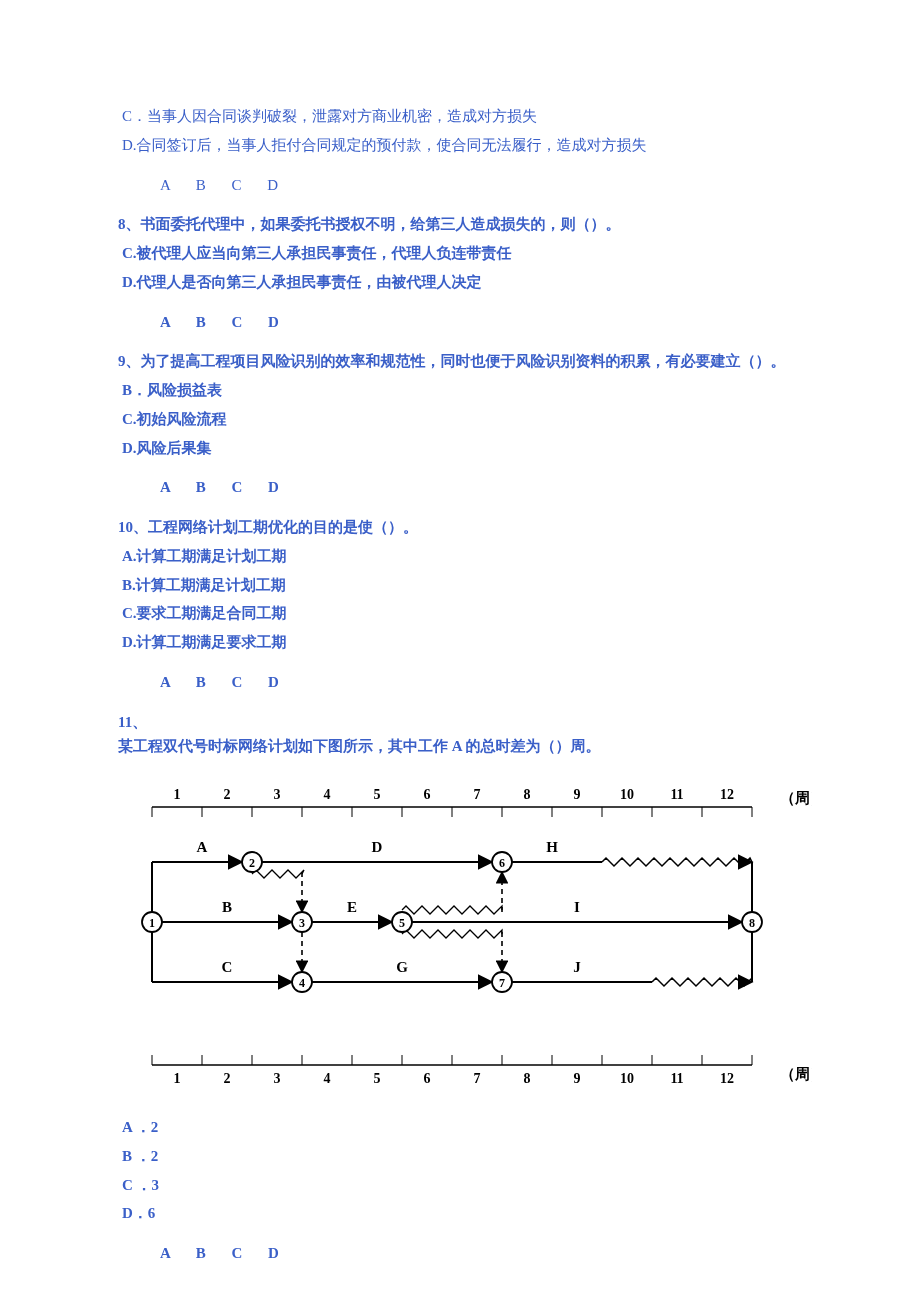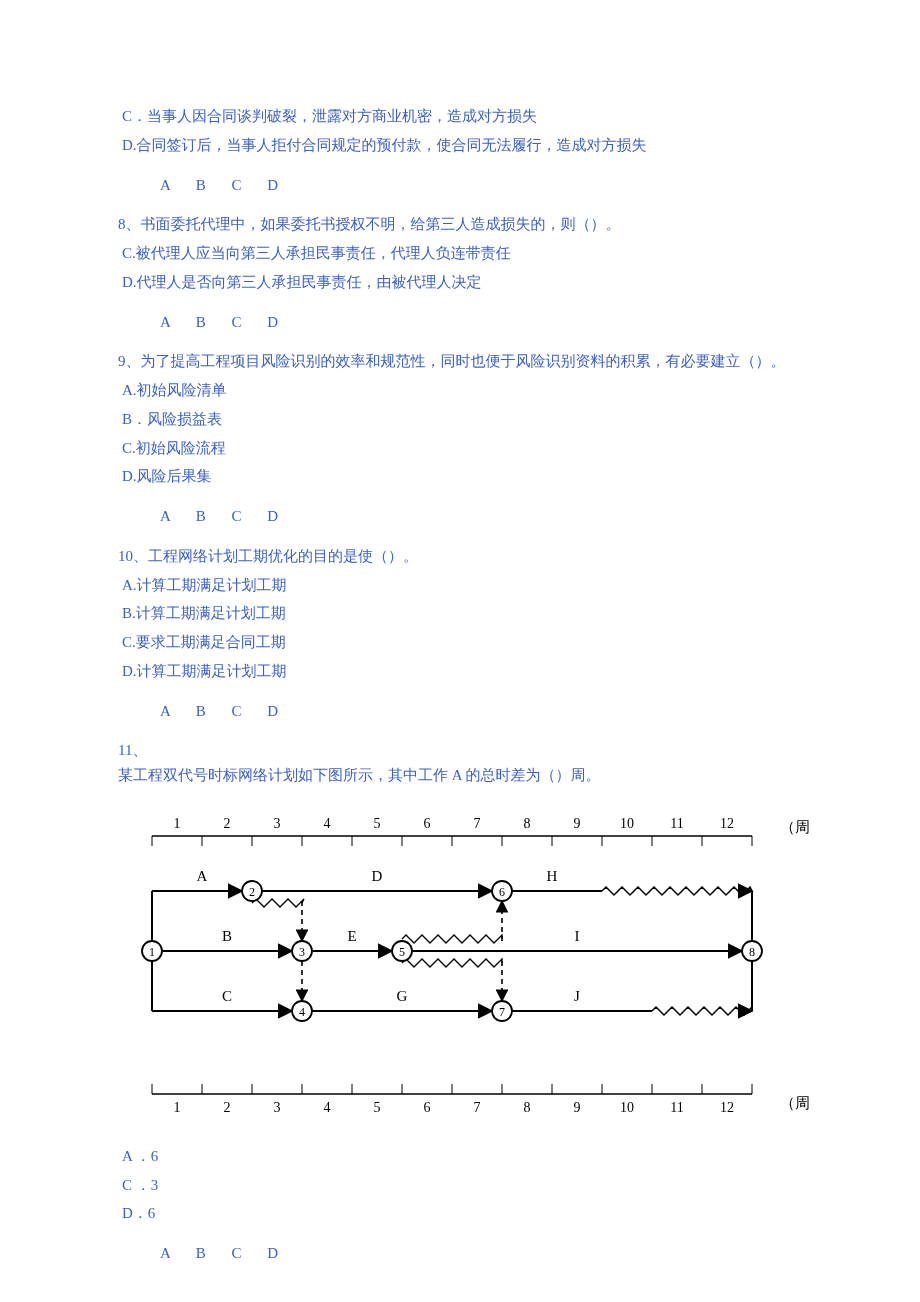--- a/index.html
+++ b/index.html
@@ -20,20 +20,21 @@
   .opt-line {
     margin: 4px;
   }
   .answer-row {
     padding-left: 42px;
     letter-spacing: 2px;
     word-spacing: 18px;
   }
   .q-block {
     margin-top: 10px;
+    font-weight: bold;
   }
   .stem { margin: 0; }
   svg.diagram {
     display: block;
     margin: 18px 0 8px -6px;
   }
   .break { height: 6px; }
 </style>
 </head>
 <body>
@@ -46,33 +47,32 @@
 
   <div class="q-block">
     <p class="stem">8、书面委托代理中，如果委托书授权不明，给第三人造成损失的，则（）。</p>
     <p class="opt-line">C.被代理人应当向第三人承担民事责任，代理人负连带责任</p>
     <p class="opt-line">D.代理人是否向第三人承担民事责任，由被代理人决定</p>
     <p class="answer-row">A B C D</p>
   </div>
 
   <div class="q-block">
     <p class="stem">9、为了提高工程项目风险识别的效率和规范性，同时也便于风险识别资料的积累，有必要建立（）。</p>
-    <p class="opt-line">A.初始风险清单</p>
     <p class="opt-line">B．风险损益表</p>
     <p class="opt-line">C.初始风险流程</p>
     <p class="opt-line">D.风险后果集</p>
     <p class="answer-row">A B C D</p>
   </div>
 
   <div class="q-block">
     <p class="stem">10、工程网络计划工期优化的目的是使（）。</p>
     <p class="opt-line">A.计算工期满足计划工期</p>
     <p class="opt-line">B.计算工期满足计划工期</p>
     <p class="opt-line">C.要求工期满足合同工期</p>
-    <p class="opt-line">D.计算工期满足计划工期</p>
+    <p class="opt-line">D.计算工期满足要求工期</p>
     <p class="answer-row">A B C D</p>
   </div>
 
   <div class="q-block">
     <p class="stem">11、</p>
     <p class="stem">某工程双代号时标网络计划如下图所示，其中工作 A 的总时差为（）周。</p>
 
     <svg class="diagram" width="700" height="320" viewBox="0 0 700 320" id="net-svg">
       <defs>
         <marker id="arr" viewBox="0 0 10 10" refX="9" refY="5" markerWidth="8" markerHeight="8" orient="auto">
@@ -183,19 +183,20 @@
         <text x="290" y="150" text-anchor="middle" font-size="12" font-family="serif" fill="#000">5</text>
         <circle cx="390" cy="85" r="10" fill="#fff" stroke="#000" stroke-width="1.8"></circle>
         <text x="390" y="90" text-anchor="middle" font-size="12" font-family="serif" fill="#000">6</text>
         <circle cx="390" cy="205" r="10" fill="#fff" stroke="#000" stroke-width="1.8"></circle>
         <text x="390" y="210" text-anchor="middle" font-size="12" font-family="serif" fill="#000">7</text>
         <circle cx="640" cy="145" r="10" fill="#fff" stroke="#000" stroke-width="1.8"></circle>
         <text x="640" y="150" text-anchor="middle" font-size="12" font-family="serif" fill="#000">8</text>
       </svg>
 
     <div class="break"></div>
-    <p class="opt-line">A ．6</p>
+    <p class="opt-line">A ．2</p>
+    <p class="opt-line">B ．2</p>
     <p class="opt-line">C ．3</p>
     <p class="opt-line">D．6</p>
     <p class="answer-row">A B C D</p>
   </div>
 
 </div>
 
 </body></html>

